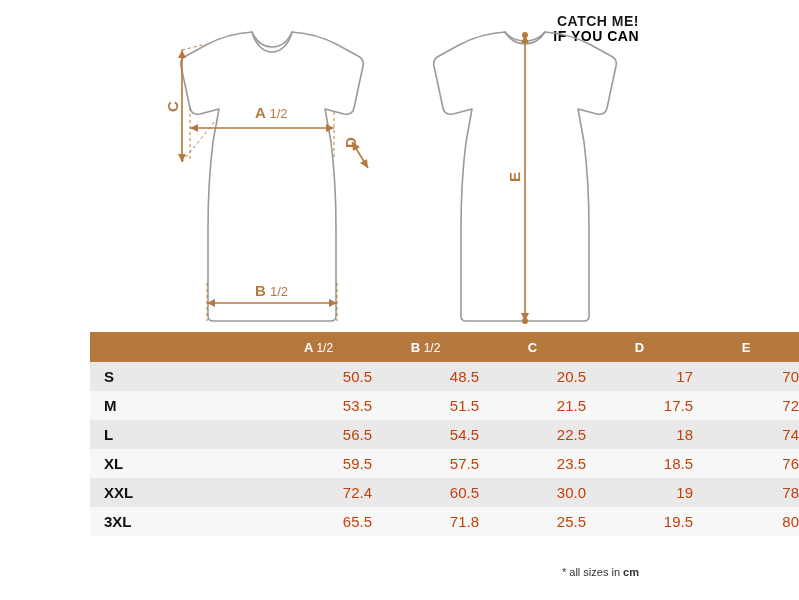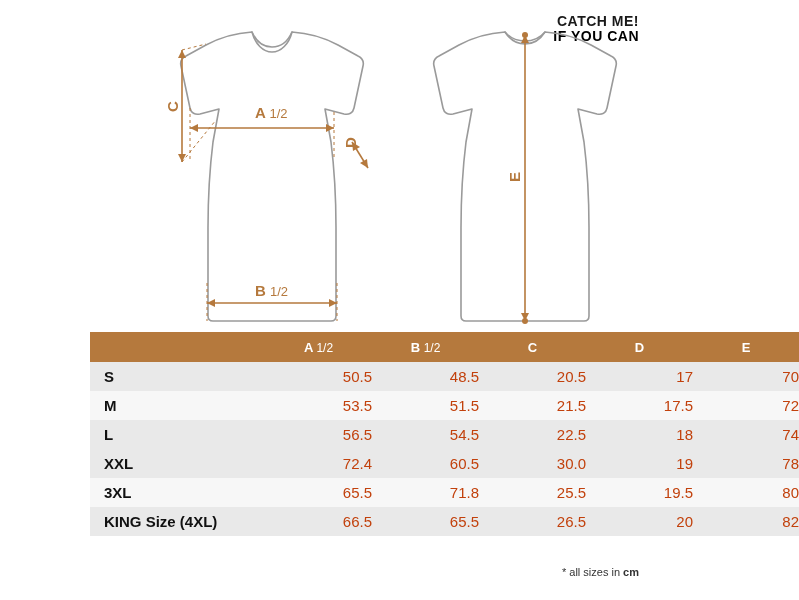--- a/index.html
+++ b/index.html
@@ -274,44 +274,44 @@
         <td>72</td>
       </tr>
       <tr class="odd">
         <td class="size-label">L</td>
         <td>56.5</td>
         <td>54.5</td>
         <td>22.5</td>
         <td>18</td>
         <td>74</td>
       </tr>
+      <tr class="even">
+        <td class="size-label">XL</td>
+        <td>59.5</td>
+        <td>57.5</td>
+        <td>23.5</td>
+        <td>18.5</td>
+        <td>76</td>
+      </tr>
       <tr class="odd">
         <td class="size-label">XXL</td>
         <td>72.4</td>
         <td>60.5</td>
         <td>30.0</td>
         <td>19</td>
         <td>78</td>
       </tr>
       <tr class="even">
         <td class="size-label">3XL</td>
         <td>65.5</td>
         <td>71.8</td>
         <td>25.5</td>
         <td>19.5</td>
         <td>80</td>
       </tr>
-      <tr class="odd">
-        <td class="size-label">KING Size (4XL)</td>
-        <td>66.5</td>
-        <td>65.5</td>
-        <td>26.5</td>
-        <td>20</td>
-        <td>82</td>
-      </tr>
     </tbody>
   </table>
 
   <div class="footnote">
     <span>* all sizes in </span><b>cm</b>
   </div>
 
 </div>
 
 </body></html>

